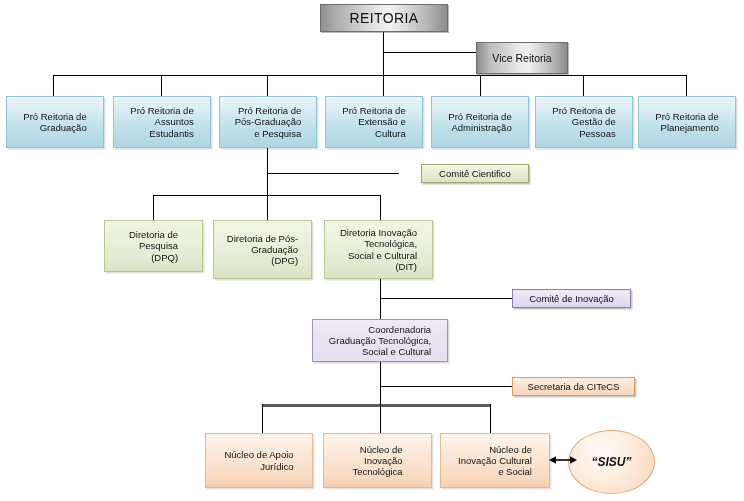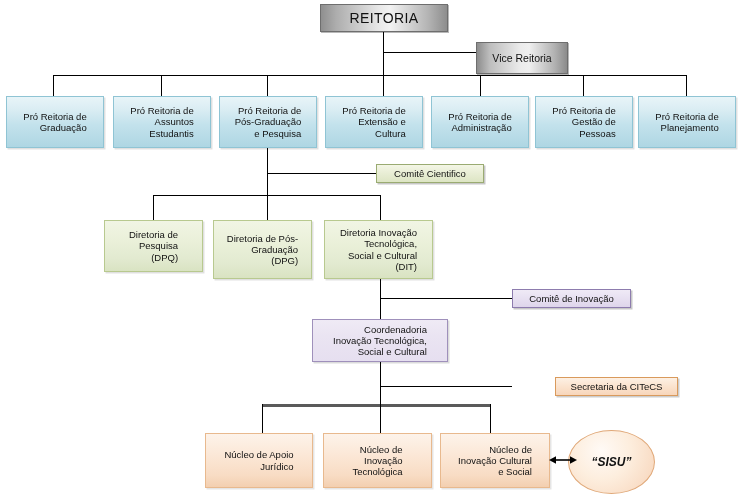--- a/index.html
+++ b/index.html
@@ -164,40 +164,40 @@
 Extensão e
 Cultura</div>
   <div class="box blue" style="left:431px;top:96px;width:98px;height:52px;">Pró Reitoria de
 Administração</div>
   <div class="box blue" style="left:535px;top:96px;width:98px;height:52px;">Pró Reitoria de
 Gestão de
 Pessoas</div>
   <div class="box blue" style="left:638px;top:96px;width:98px;height:52px;">Pró Reitoria de
 Planejamento</div>
 
-  <div class="box comite" style="left:376px;top:164px;width:108px;height:19px;">Comitê Cientifico</div>
+  <div class="box comite" style="left:421px;top:164px;width:108px;height:19px;">Comitê Cientifico</div>
 
   <div class="box green" style="left:104px;top:220px;width:99px;height:52px;">Diretoria de
 Pesquisa
 (DPQ)</div>
   <div class="box green" style="left:213px;top:220px;width:99px;height:59px;">Diretoria de Pós-
 Graduação
 (DPG)</div>
   <div class="box green" style="left:324px;top:220px;width:109px;height:59px;">Diretoria Inovação
 Tecnológica,
 Social e Cultural
 (DIT)</div>
 
   <div class="box camara" style="left:512px;top:289px;width:119px;height:19px;">Comitê de Inovação</div>
 
   <div class="box purple" style="left:312px;top:319px;width:136px;height:43px;">Coordenadoria
-Inovação Tecnológica,
+Graduação Tecnológica,
 Social e Cultural</div>
 
-  <div class="box secretaria" style="left:512px;top:377px;width:123px;height:19px;margin-left:43px;">Secretaria da CITeCS</div>
+  <div class="box secretaria" style="left:512px;top:377px;width:123px;height:19px;">Secretaria da CITeCS</div>
 
   <div class="box orange" style="left:205px;top:433px;width:108px;height:55px;">Núcleo de Apoio
 Jurídico</div>
   <div class="box orange" style="left:323px;top:433px;width:109px;height:55px;">Núcleo de
 Inovação
 Tecnológica</div>
   <div class="box orange" style="left:440px;top:433px;width:110px;height:55px;">Núcleo de
 Inovação Cultural
 e Social</div>
 

